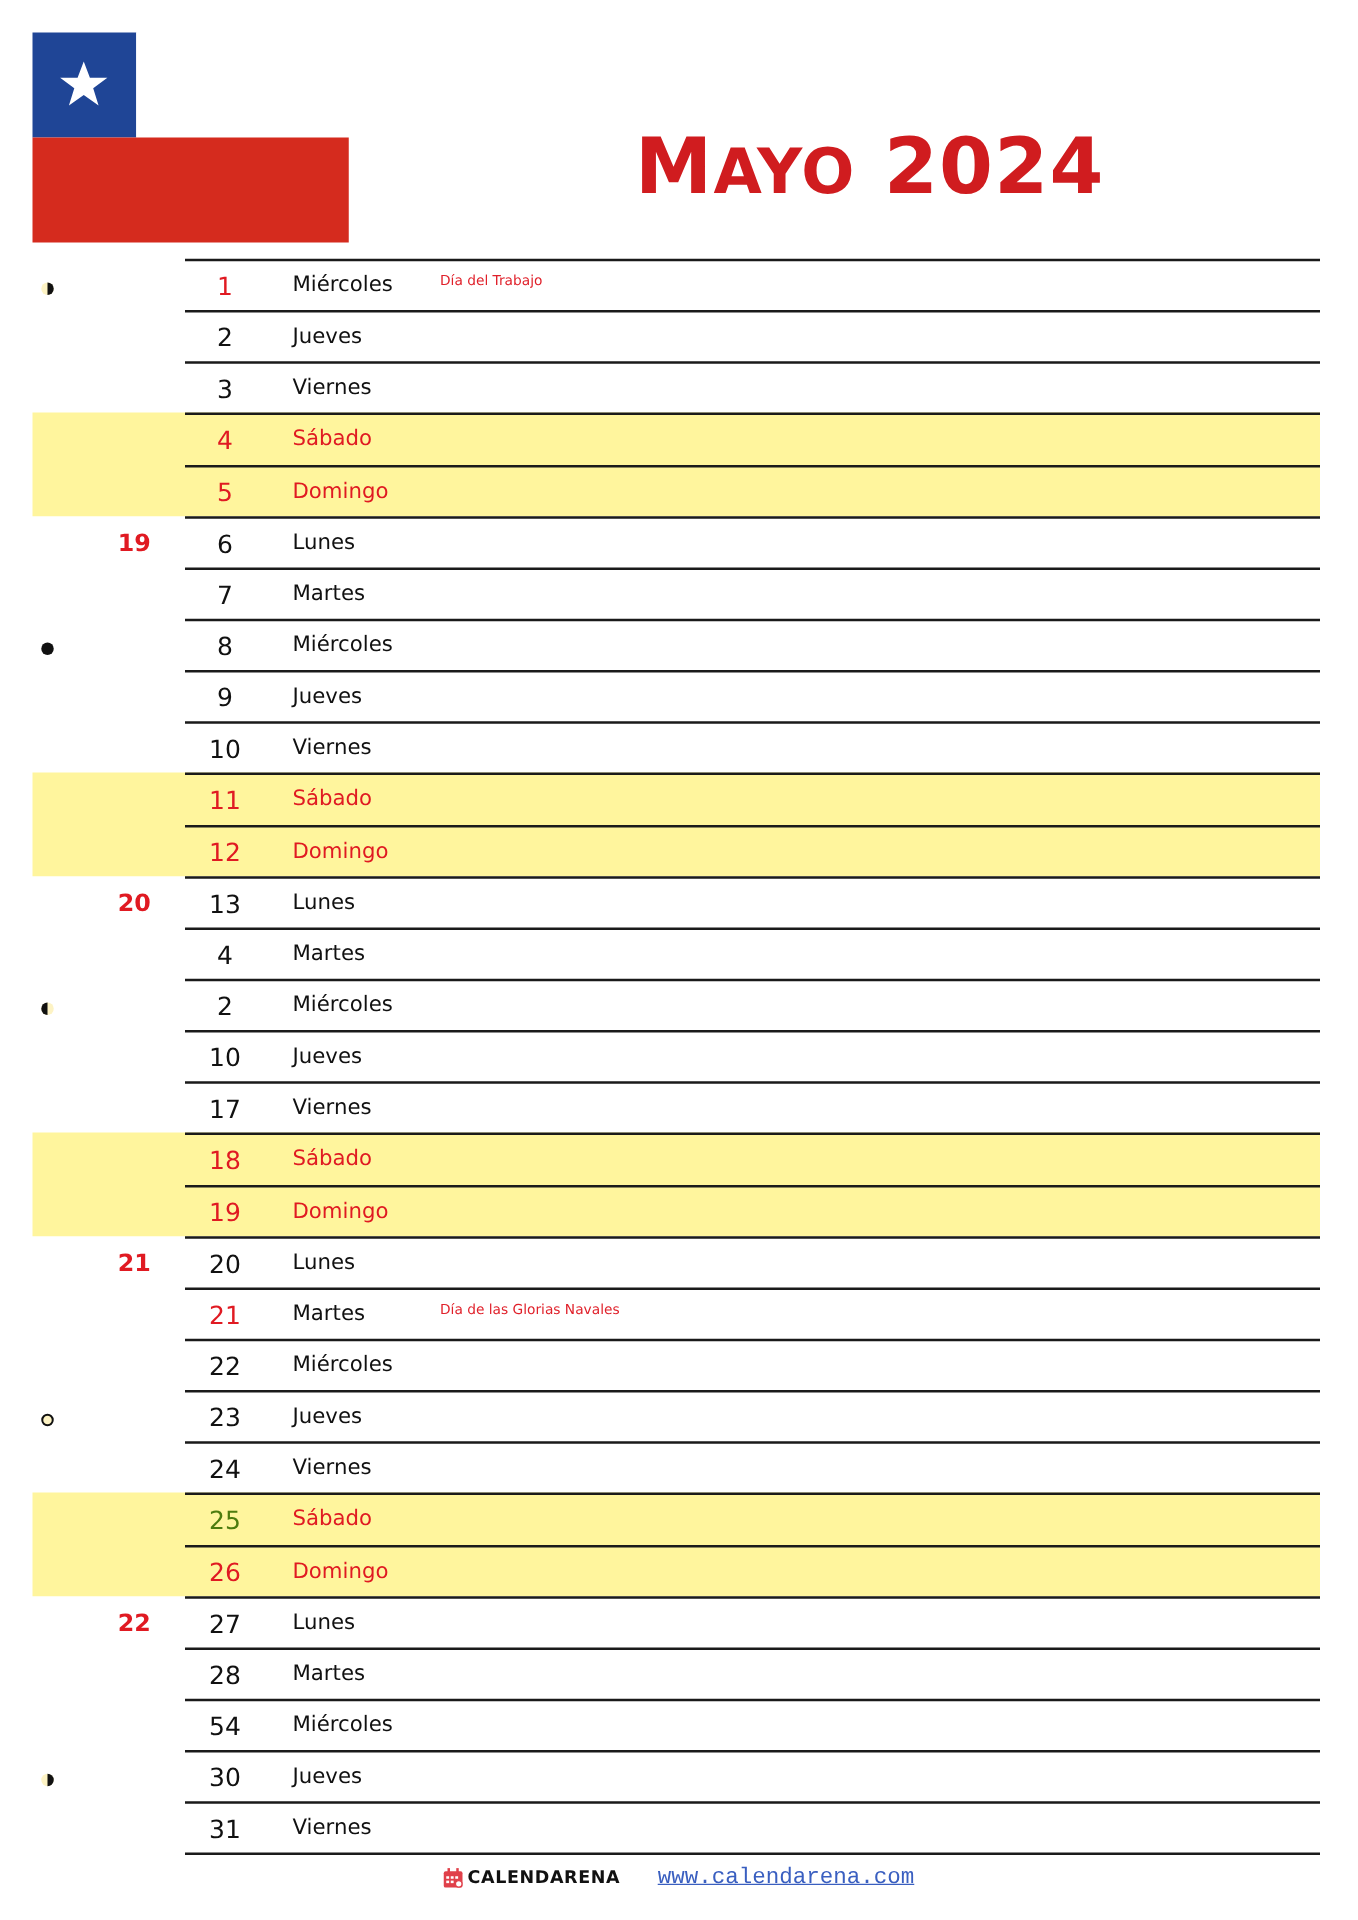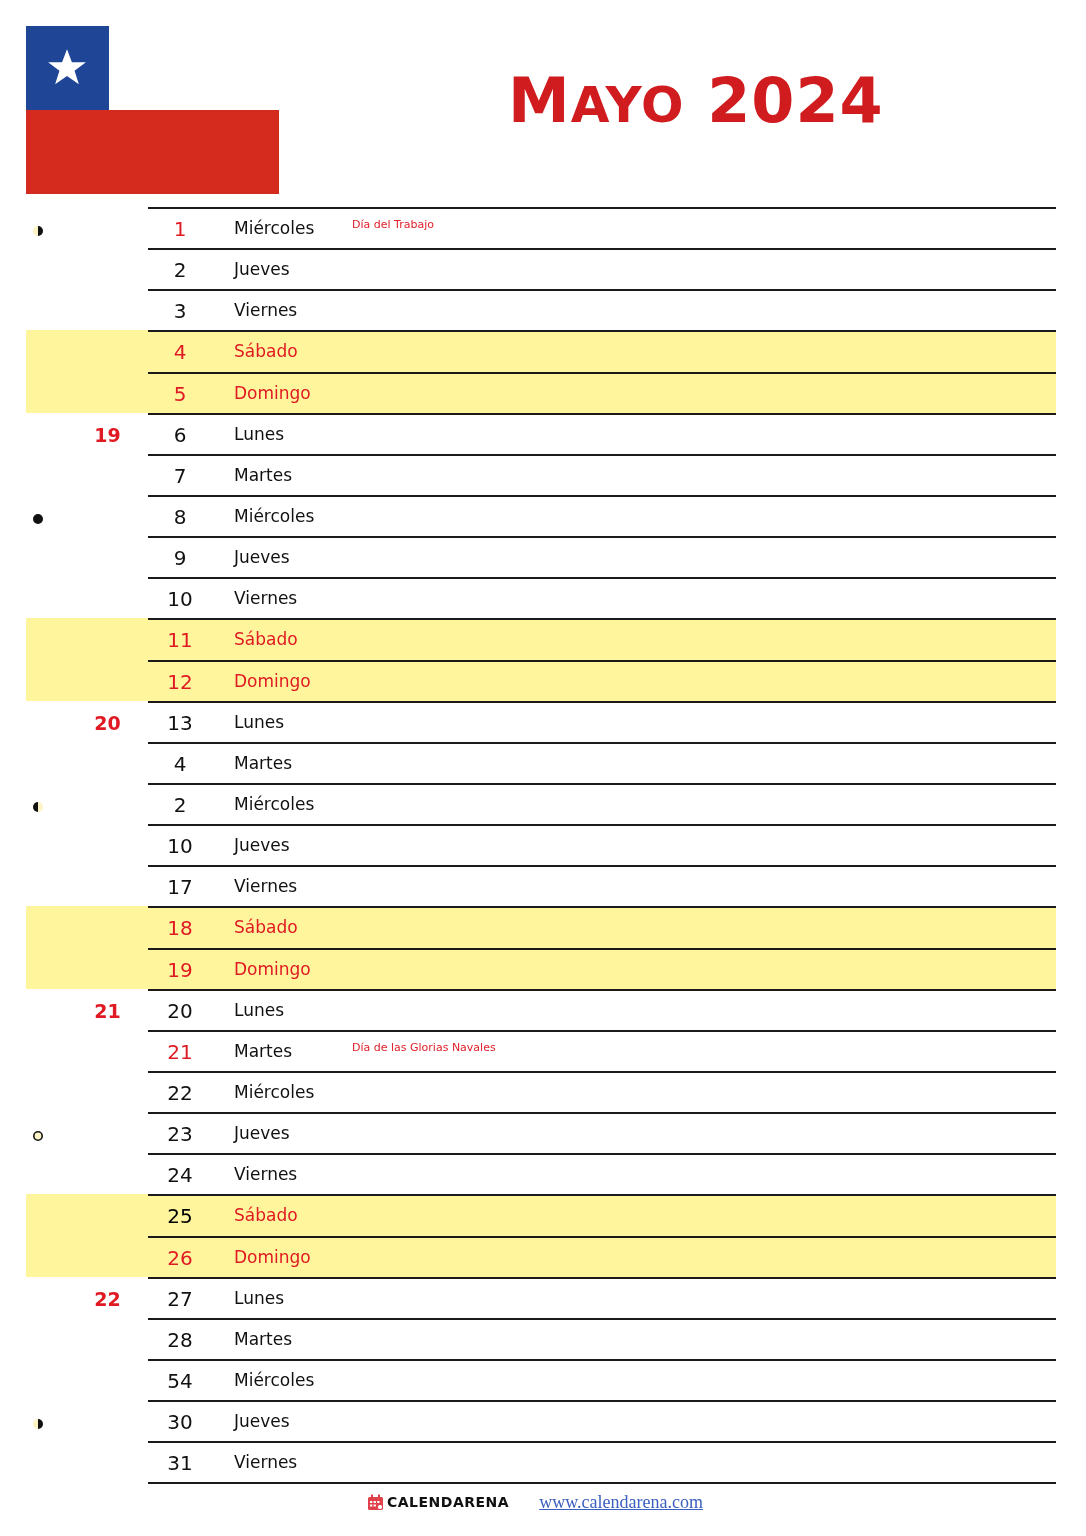--- a/index.html
+++ b/index.html
@@ -2,38 +2,38 @@
 <html><head>
   <meta charset="utf-8">
   <style>
     html, body { margin:0; padding:0; background:#ffffff; }
     body { width:1086px; height:1536px; position:relative; overflow:hidden; font-family:"DejaVu Sans", sans-serif; }
     .flag { position:absolute; left:26px; top:26px; width:253px; height:168px; }
     .flag .blue { position:absolute; left:0; top:0; width:83px; height:84px; background:#1f4596; }
     .flag .white { position:absolute; left:83px; top:0; width:170px; height:84px; background:#ffffff; }
     .flag .red { position:absolute; left:0; top:84px; width:253px; height:84px; background:#d52b1e; }
     .flag .star { position:absolute; left:20px; top:20px; width:42px; height:42px; }
-    .title { position:absolute; left:508px; top:64px; font-size:62px; font-weight:bold; color:#d01c1f; letter-spacing:1px; white-space:nowrap; }
+    .title { position:absolute; left:508px; top:96px; font-size:62px; font-weight:bold; color:#d01c1f; letter-spacing:1px; white-space:nowrap; }
     .title .big { font-size:62px; }
     .title .small { font-size:50px; }
     .rows { position:absolute; left:0; top:207px; width:1086px; }
     .row { position:relative; height:41.15px; }
     .row .band { position:absolute; left:26px; right:30px; top:0; bottom:0; }
     .row.weekend .band { background:#fff59d; }
     .row .line { position:absolute; left:148px; right:30px; top:0; height:2px; background:#1a1a1a; }
     .row .num { position:absolute; left:150px; width:60px; text-align:center; top:10px; font-size:20px; color:#111; }
     .row .name { position:absolute; left:234px; top:11px; font-size:17px; font-weight:normal; color:#111; }
     .row .holiday { position:absolute; left:352px; top:11px; font-size:11px; color:#e0202a; }
     .row .week { position:absolute; left:80px; width:55px; text-align:center; top:11px; font-size:19px; font-weight:bold; color:#e01a22; }
     .row .moon { position:absolute; left:32px; top:15px; width:12px; height:12px; }
     .endline { position:absolute; left:148px; right:30px; top:1482px; height:2px; background:#1a1a1a; }
-    .footer { position:absolute; top:1490px; left:367px; height:24px; display:flex; align-items:center; }
+    .footer { position:absolute; top:1490px; left:354px; height:24px; display:flex; align-items:center; }
     .footer .brand { display:flex; align-items:center; font-size:14px; font-weight:bold; color:#111; letter-spacing:0.5px; }
     .footer .brand svg { margin-right:3px; }
-    .footer .link { margin-left:30px; font-family:Liberation Serif, serif; font-size:18px; color:#3a5fc0; text-decoration:underline; }
+    .footer .link { margin-left:30px; font-family:Liberation Mono, monospace; font-size:18px; color:#3a5fc0; text-decoration:underline; }
   </style>
 </head>
 <body>
 
 <div class="flag">
   <div class="blue">
     <svg class="star" viewBox="0 0 40 40">
       <polygon points="20,3 24.7,15.5 38,15.5 27.2,23.5 31.3,36.5 20,28.5 8.7,36.5 12.8,23.5 2,15.5 15.3,15.5" fill="#ffffff"></polygon>
     </svg>
   </div>
@@ -247,21 +247,21 @@
       <div class="line"></div>
       <span class="week"></span>
       <span class="num">24</span>
       <span class="name">Viernes</span>
       <span class="holiday"></span>
     </div>
     <div class="row weekend">
       <div class="band"></div>
       <div class="line"></div>
       <span class="week"></span>
-      <span class="num" style="color:#000000">25</span>
+      <span class="num" style="color:#4d7c0f">25</span>
       <span class="name" style="color:#e01a22">Sábado</span>
       <span class="holiday"></span>
     </div>
     <div class="row weekend">
       <div class="band"></div>
       <div class="line"></div>
       <span class="week"></span>
       <span class="num" style="color:#e01a22">26</span>
       <span class="name" style="color:#e01a22">Domingo</span>
       <span class="holiday"></span>

